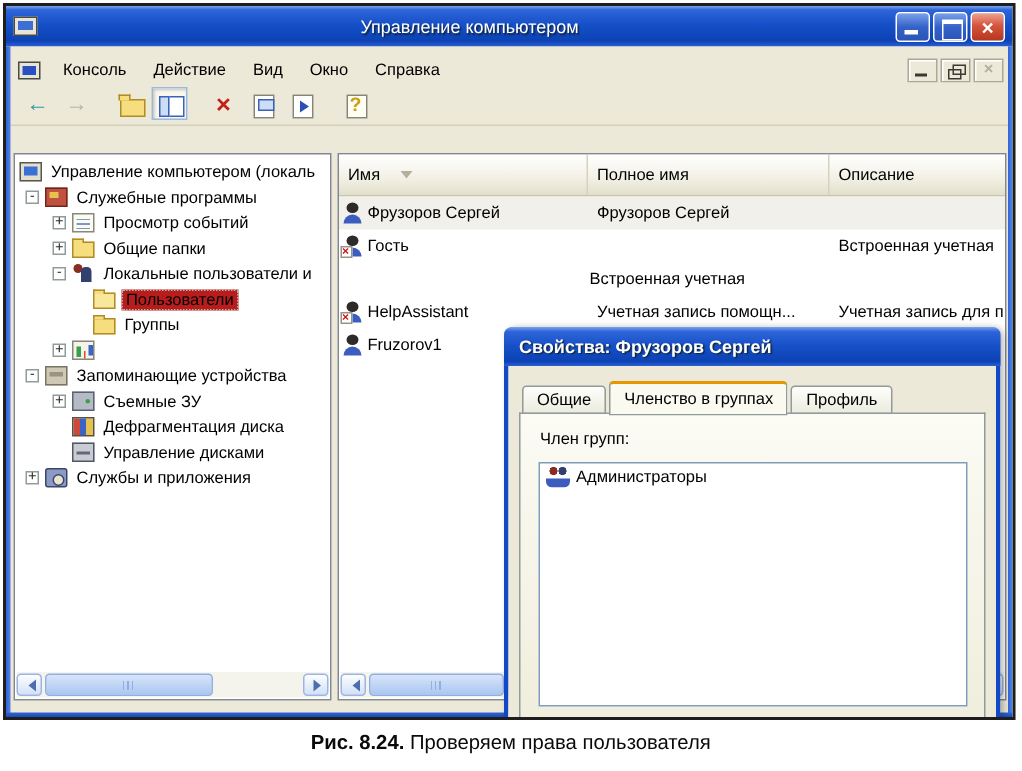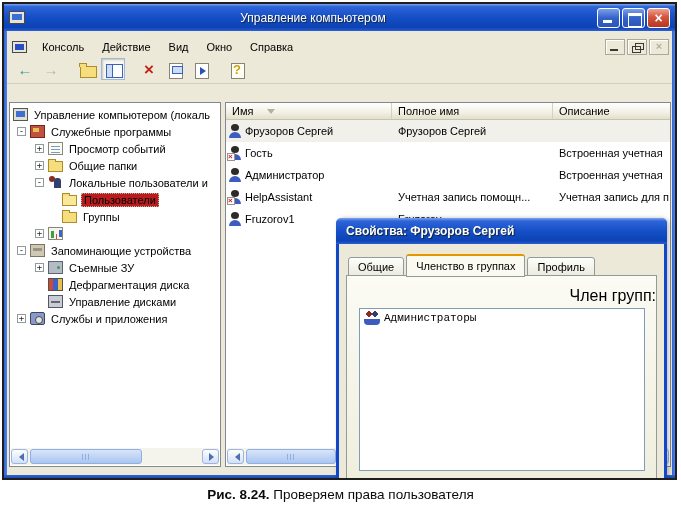--- a/index.html
+++ b/index.html
@@ -117,21 +117,21 @@
   .removable-storage-icon::after { content:""; position:absolute; right:2px; top:4px; width:3px; height:3px; border-radius:50%; background:#3c9e48; }
   .defrag-icon { border:1px solid #55524a;
     background:linear-gradient(90deg,#d04838 0 33%,#3c64c8 33% 66%,#e8c050 66% 100%); }
   .disk-management-icon { background:#c8ccd4; border:1px solid #556; }
   .disk-management-icon::after { content:""; position:absolute; left:2px; top:5px; right:2px; height:2px; background:#667; }
   .services-icon { background:#8a9ac4; border:1px solid #3c4668; border-radius:2px; }
   .services-icon::after { content:""; position:absolute; left:4px; top:3px; width:6px; height:6px; border-radius:50%;
     background:#e8e4d4; border:1px solid #3c4668; }
 
   
-  .list-header { display:flex; height:17px; background:linear-gradient(180deg,#fff,#f2f0e4 60%,#e2dfca);
+  .list-header { display:flex; height:28px; background:linear-gradient(180deg,#fff,#f2f0e4 60%,#e2dfca);
     border-bottom:1px solid #c6c3ae; font-size:11px; }
   .hcell { display:flex; align-items:center; padding:0 6px; border-right:1px solid #d5d2bd; }
   .col-name { width:166px; } .col-full { width:161px; } .col-desc { flex:1; border-right:none; }
   .sort-arrow { display:none; }
   .sorted .sort-arrow { display:inline-block; width:0; height:0; margin-left:14px;
     border-left:4px solid transparent; border-right:4px solid transparent; border-top:5px solid #b4b09c; }
   .list-row { display:flex; height:22px; font-size:11px; align-items:flex-start; }
   .list-row.selected { background:#f1f0ea; }
   .cell { display:flex; align-items:center; padding:0 6px; overflow:hidden; white-space:nowrap; height:100%; }
   .cell.col-name { padding-left:2px; }
@@ -156,35 +156,35 @@
     background:linear-gradient(180deg,#d8e4fa,#aac6f0); position:relative; }
   .thumb-tree { width:112px; } .thumb-list { width:90px; }
   .scroll-thumb::after { content:""; position:absolute; left:50%; top:4px; width:8px; height:6px; margin-left:-4px;
     background:repeating-linear-gradient(90deg,#8fb0e0 0 1px,transparent 1px 3px); }
   .scroll-spacer { flex:1; }
   .hscroll .scroll-right { margin-left:auto; }
 
   
   .dialog { position:absolute; left:332px; top:214px; width:331px; bottom:0; z-index:20;
     border:3px solid #1048c8; border-top:none; border-bottom:none; border-radius:7px 7px 0 0; background:#ece9d8;
-    box-shadow:2px 0 4px rgba(0,0,0,.25);text-align:right; }
+    box-shadow:2px 0 4px rgba(0,0,0,.25); }
   .dlg-titlebar { height:26px; border-radius:5px 5px 0 0; margin:0 -3px; padding:0 10px;
     background:linear-gradient(180deg,#7ba4ec 0%,#2e64d8 12%,#1650c8 48%,#0c42b4 88%,#2a60d4 100%);
     display:flex; align-items:center; color:#fff; font-weight:bold; font-size:12px;
     text-shadow:1px 1px 1px #123; white-space:nowrap; overflow:hidden; }
   .dlg-body { position:absolute; left:0; right:0; top:26px; bottom:0; background:#ece9d8; }
   .tabs { position:absolute; top:9px; left:9px; right:8px; height:23px; display:flex; align-items:flex-end; z-index:3; }
   .tab { height:19px; display:flex; align-items:center; padding:0 9px; margin-right:2px; font-size:11px;
     background:linear-gradient(180deg,#fefefb,#ecebdf); border:1px solid #919b9c; border-radius:3px 3px 0 0; }
   .tab.active { height:23px; background:#fbfaf1; border-top:2px solid #e59700; margin-bottom:-1px; padding-bottom:1px; }
   .tab-page { position:absolute; top:31px; left:7px; right:7px; bottom:0; border:1px solid #919b9c; border-bottom:none;
     background:linear-gradient(180deg,#fcfbf4,#f0eedd); z-index:2; }
-  .member-label { font-size:16px; margin:11px 0 4px 13px; }
+  .member-label { font-size:11px; margin:11px 0 4px 13px; }
   .group-listbox { position:absolute; left:12px; right:11px; top:32px; bottom:7px; background:#fff;
-    border:1px solid #7f9db9; overflow:hidden;font-family:Liberation Mono, monospace; }
+    border:1px solid #7f9db9; overflow:hidden; }
   .group-item { display:flex; align-items:center; height:18px; padding:1px 4px; font-size:11px; }
   .group-members-icon { width:16px; height:14px; position:relative; flex:none; margin-right:4px;
     background:
       radial-gradient(circle at 5px 3px, #8a2c20 0 2.6px, transparent 2.8px),
       radial-gradient(circle at 11px 3px, #32406e 0 2.6px, transparent 2.8px),
       linear-gradient(180deg,#3c5cc0,#3c5cc0) no-repeat 0 8px/16px 6px; border-radius:0 0 4px 4px; }
 
   
   .caption { position:absolute; left:0; right:0; top:487px; text-align:center; font-size:13.5px; color:#0a0a0a; }
   .caption b { font-weight:bold; }
@@ -398,24 +398,20 @@
               </div>
     <div class="cell col-full">
                 <span></span>
               </div>
     <div class="cell col-desc">
                 <span>Встроенная учетная</span>
               </div>
   </div>
 
   <div class="list-row">
-    <div class="cell col-name">
-                <span class="user-icon user"></span>
-                <span>Администратор</span>
-              </div>
     <div class="cell col-full">
                 <span></span>
               </div>
     <div class="cell col-desc">
                 <span>Встроенная учетная</span>
               </div>
   </div>
 
 
   <div class="list-row">

